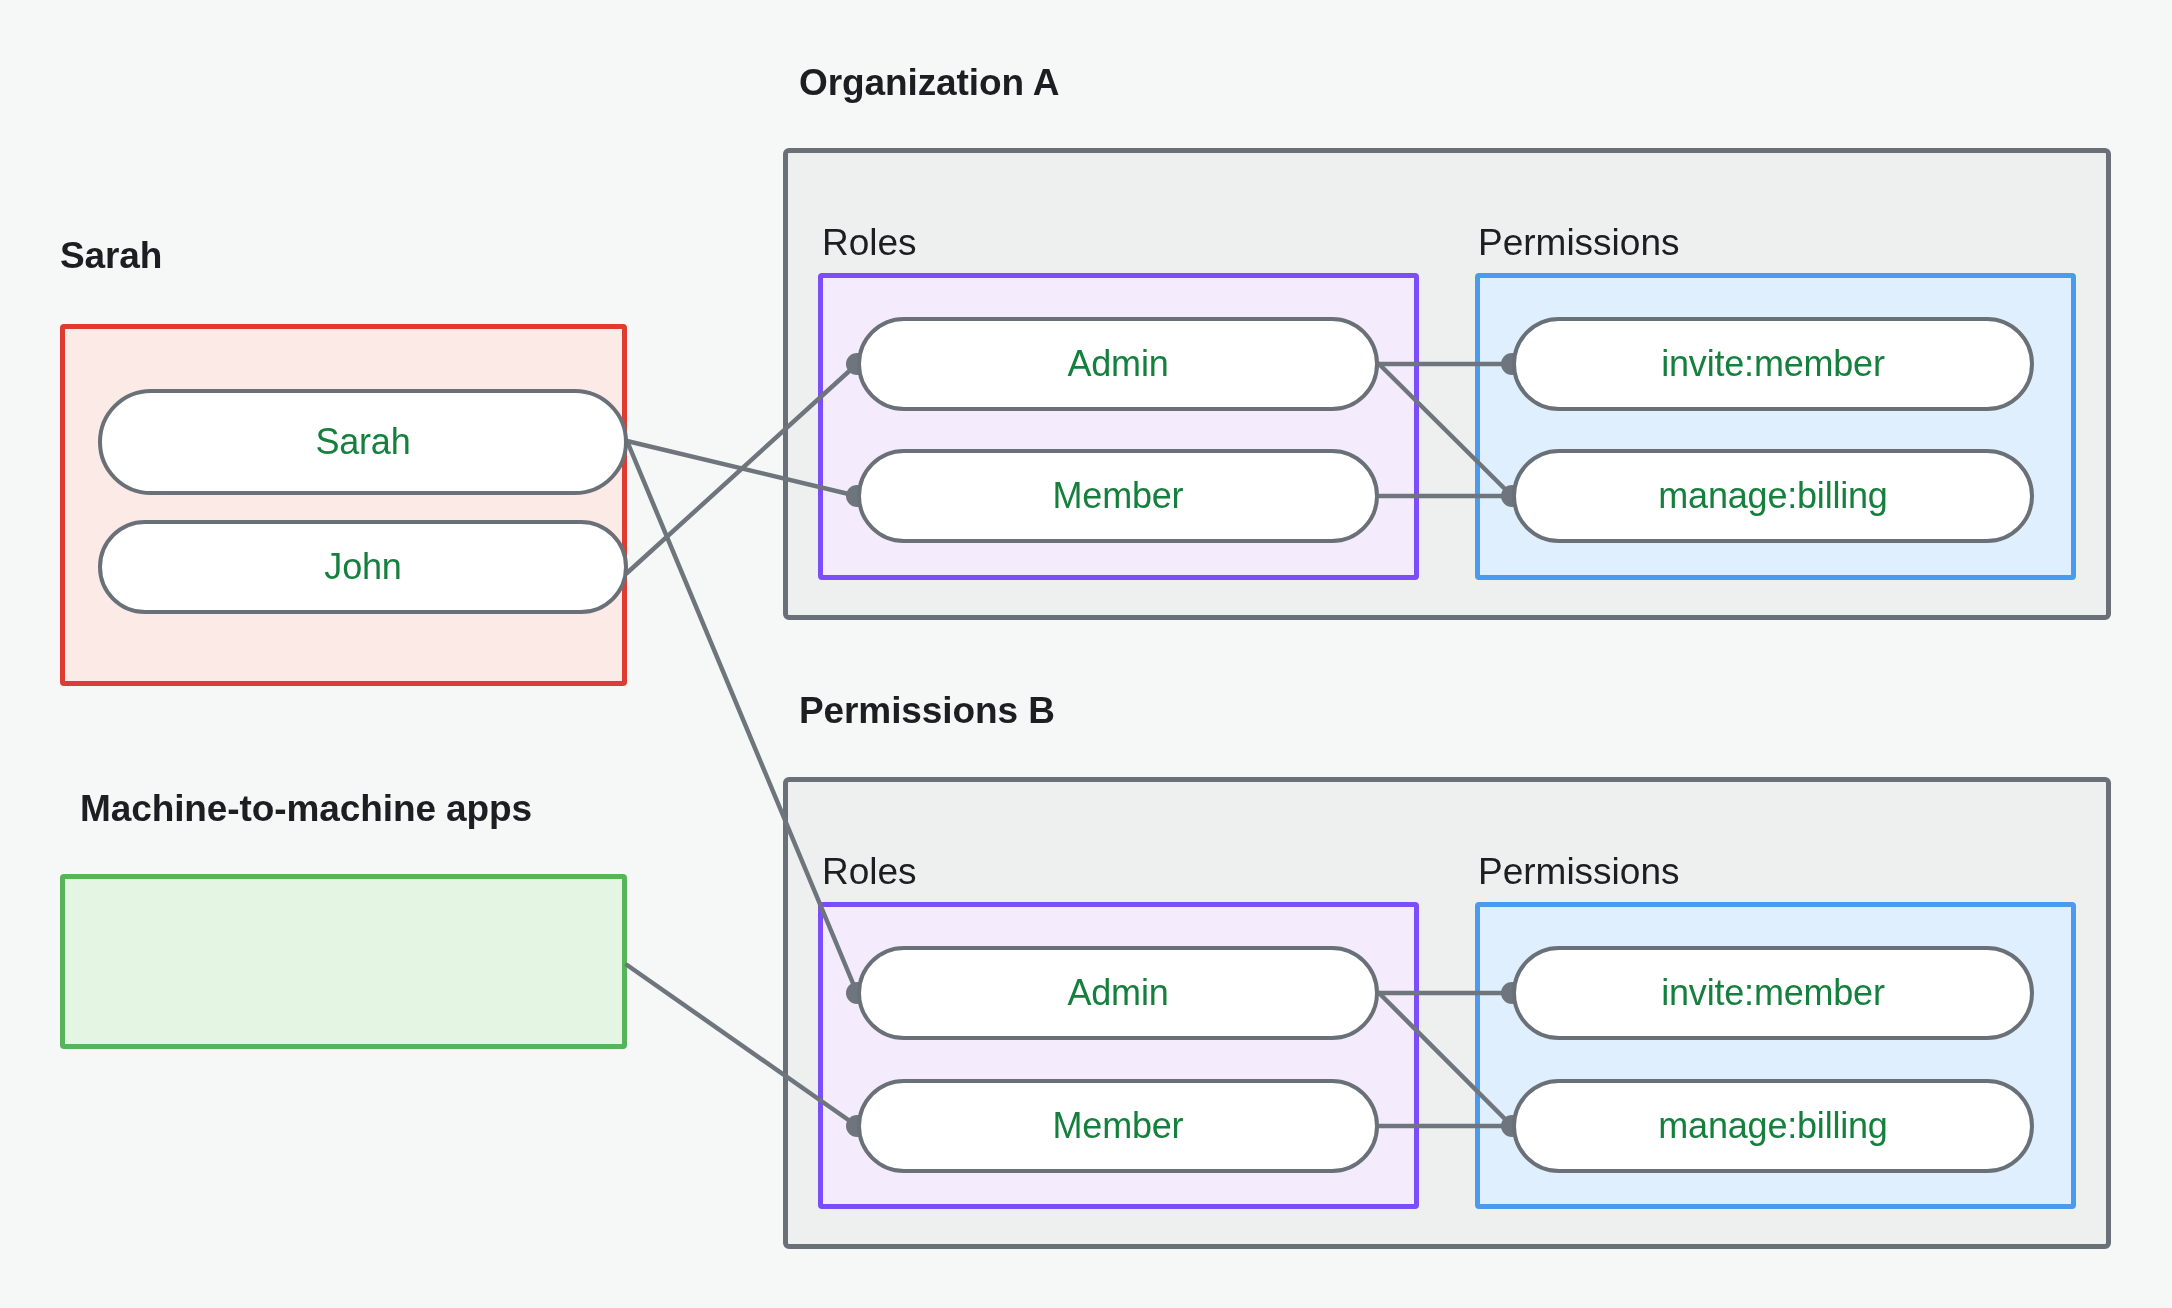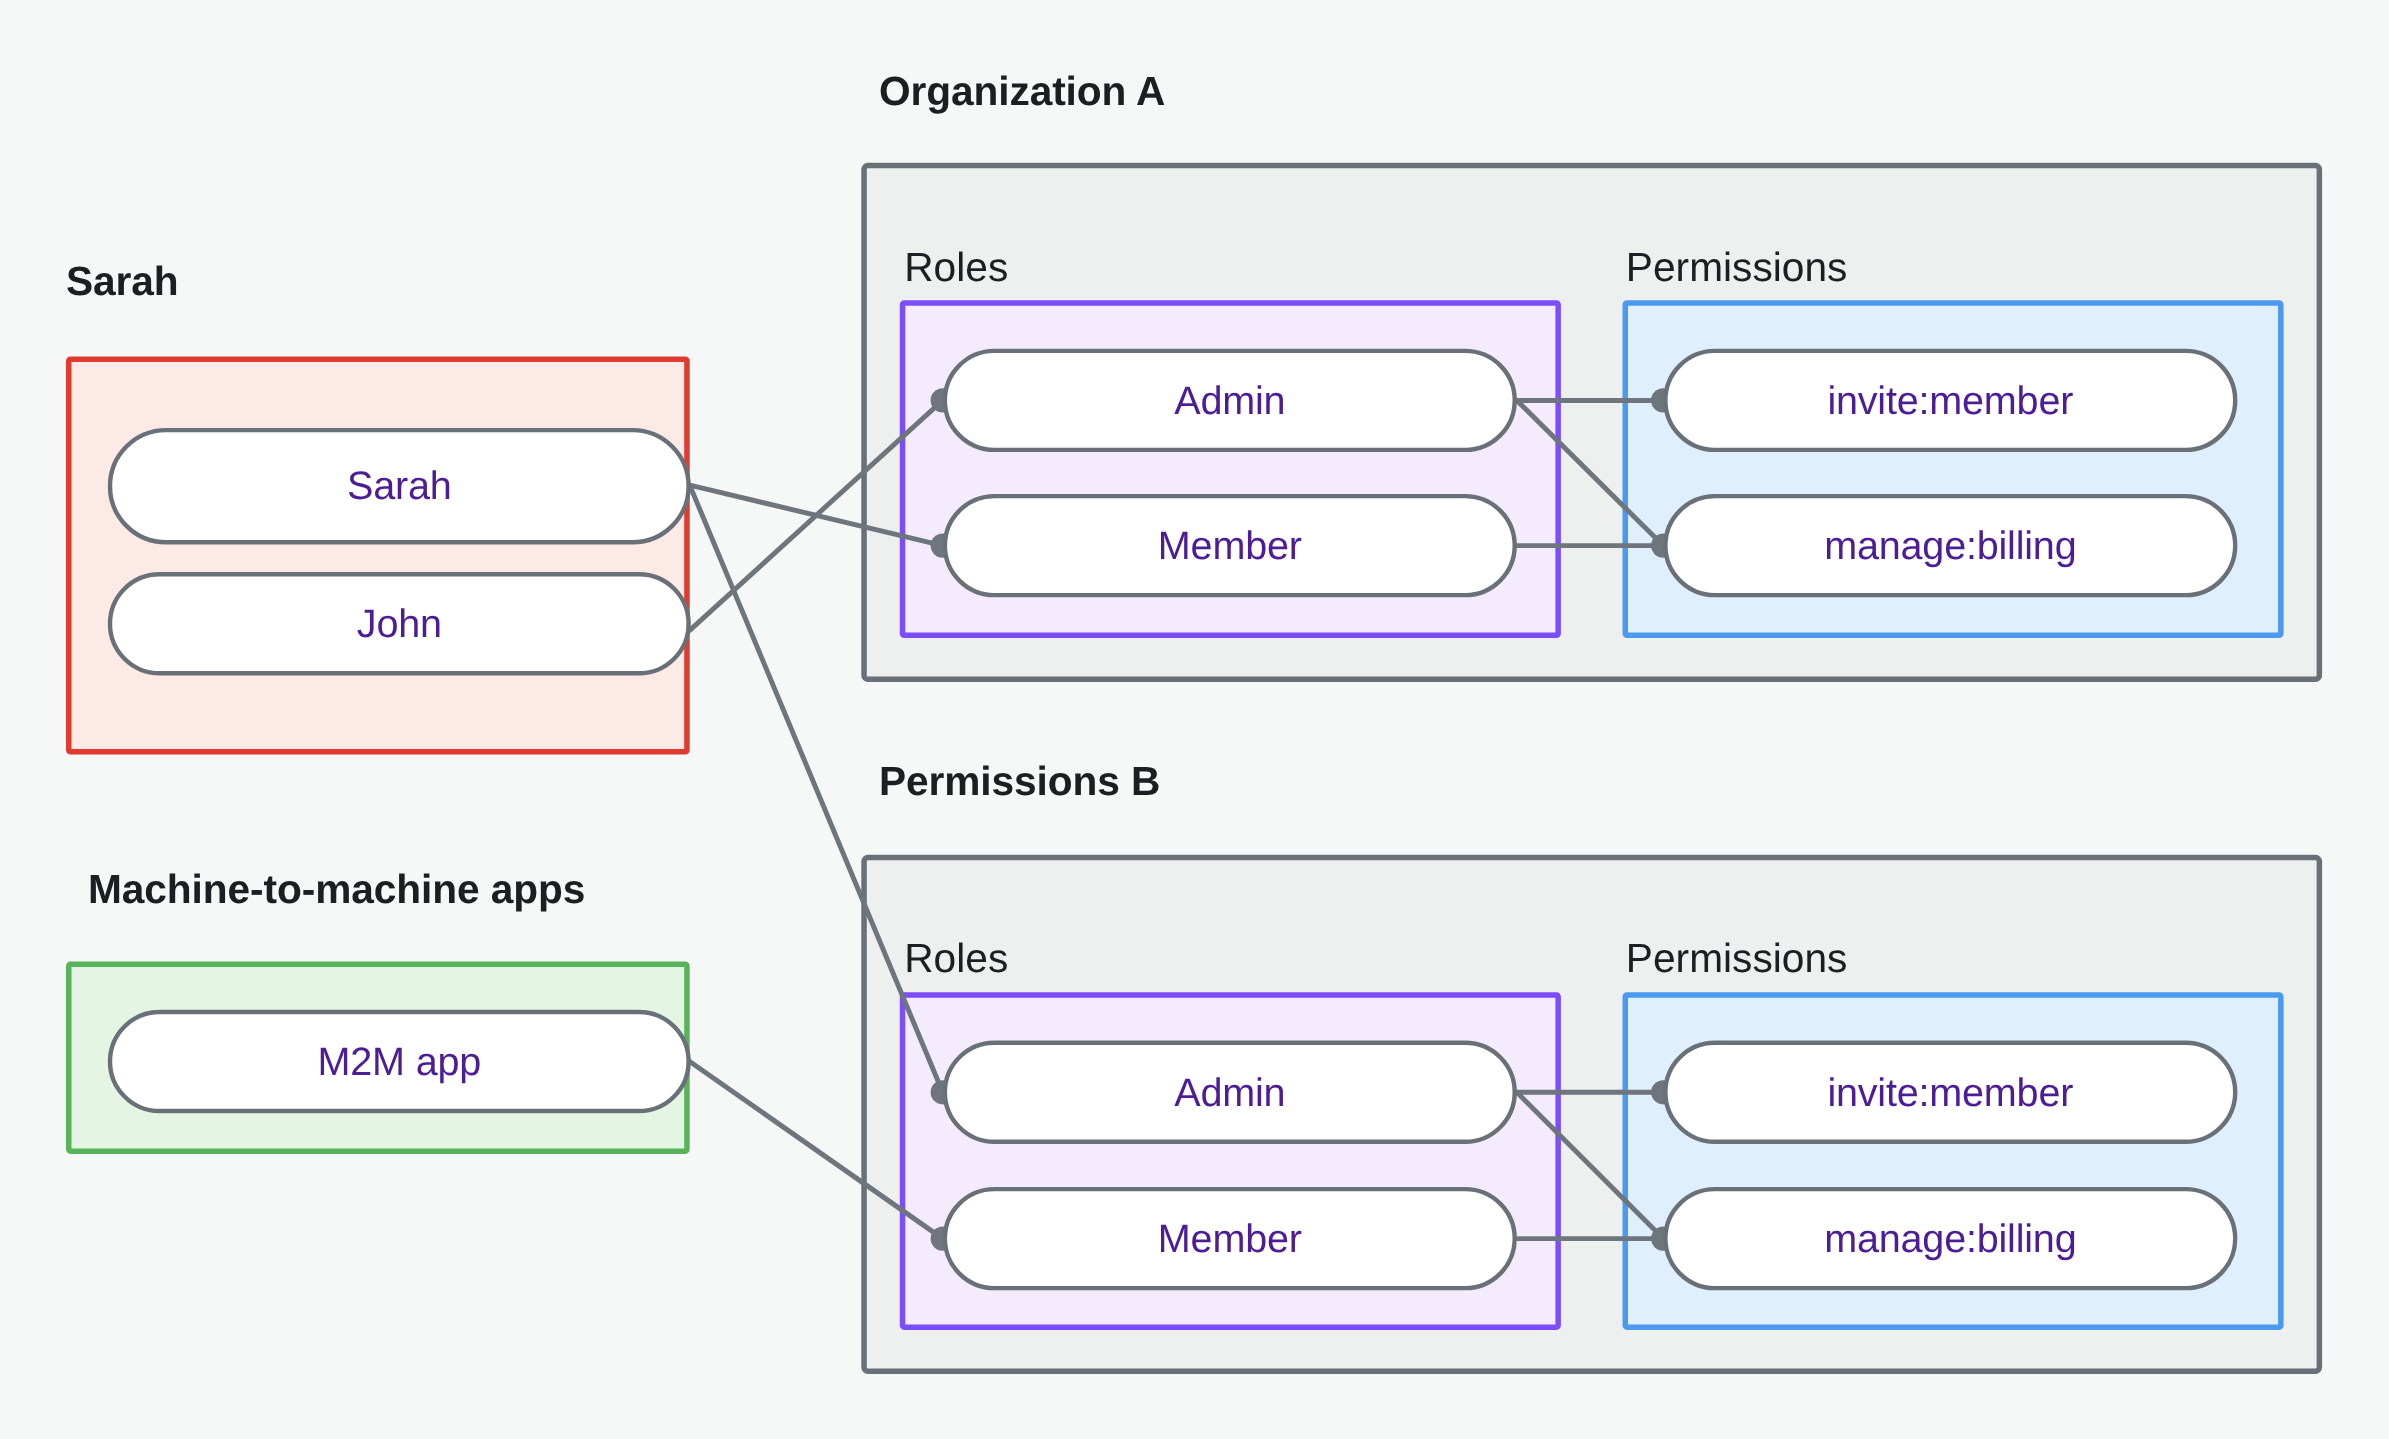--- a/index.html
+++ b/index.html
@@ -91,21 +91,21 @@
   .pill {
     position: absolute;
     box-sizing: border-box;
     background: #ffffff;
     border: 4px solid #6a7077;
     border-radius: 999px;
     display: flex;
     align-items: center;
     justify-content: center;
     font-size: 36px;
-    color: #4c1d95;
+    color: #15803d;
     z-index: 6;
     letter-spacing: -0.2px;
   }
 </style>
 </head>
 <body>
 
 <div id="stage">
 
   <svg class="edge-layer" width="2172" height="1308" viewBox="0 0 2172 1308">
@@ -148,21 +148,20 @@
   <div class="container-box box-users" style="left:60px; top:324px; width:567px; height:362px;"></div>
 
   <div class="pill" style="left:98px; top:389px; width:530px; height:106px;">Sarah</div>
 
   <div class="pill" style="left:98px; top:520px; width:530px; height:94px;">John</div>
 
   <div class="group-label" style="left:60px; top:788px;margin-left:20px;">Machine-to-machine apps</div>
 
   <div class="container-box box-m2m" style="left:60px; top:874px; width:567px; height:175px;"></div>
 
-  <div class="pill" style="left:98px; top:918px; width:530px; height:94px;">M2M app</div>
 
   <div class="org-label" style="left:783px; top:62px;">Organization A</div>
 
   <div class="container-box box-org" style="left:783px; top:148px; width:1328px; height:472px;"></div>
 
   <div class="section-label" style="left:822px; top:192px;">Roles</div>
 
   <div class="section-label" style="left:1478px; top:192px;">Permissions</div>
 
   <div class="container-box box-roles" style="left:818px; top:273px; width:601px; height:307px;"></div>

